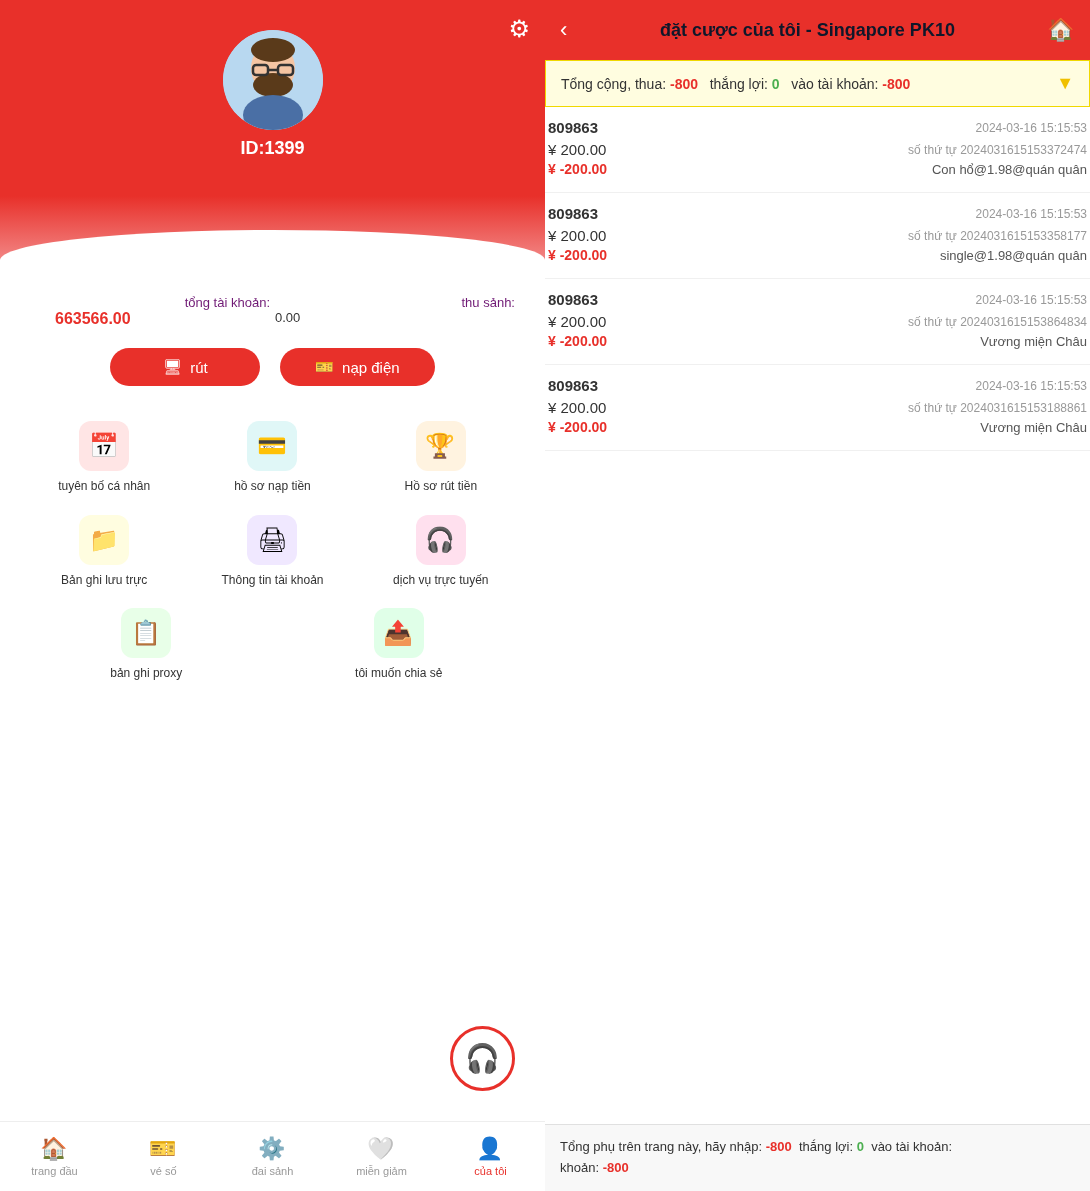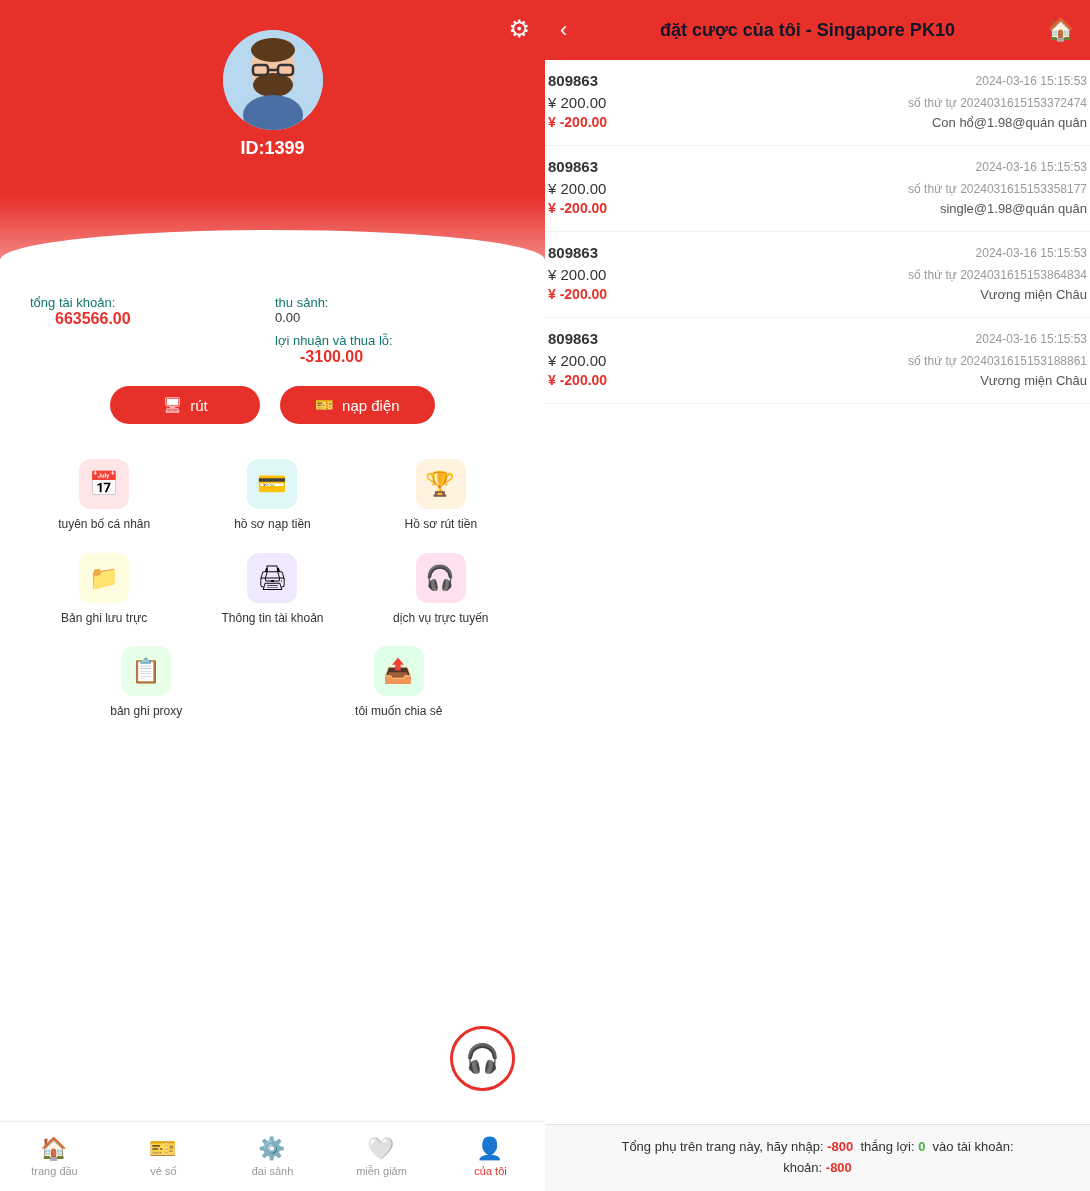--- a/index.html
+++ b/index.html
@@ -68,21 +68,21 @@
 
     .account-info {
       padding: 15px 30px;
       display: grid;
       grid-template-columns: 1fr 1fr;
       gap: 5px;
       font-size: 13px;
       color: #333;
     }
 
-    .account-info .label { color: #0f766e; }
+    .account-info .label { color: #701a75; text-align: right; }
     .account-info .value { color: #e8302a; font-weight: bold; font-size: 16px; margin-left: 25px; }
     .account-info .value-dark { color: #333; }
 
     .btn-row {
       display: flex;
       gap: 20px;
       padding: 5px 30px 15px;
       justify-content: center;
     }
 
@@ -307,21 +307,21 @@
       color: #555;
     }
 
     .bottom-summary {
       background: #f8f8f8;
       border-top: 1px solid #e0e0e0;
       padding: 12px 15px;
       font-size: 13px;
       color: #333;
       line-height: 1.6;
-      text-align: center;
+      text-align: left;
     }
   </style>
 </head>
 <body>
 
 <div class="left-panel">
   <div class="left-header">
     <div class="gear-btn">⚙</div>
     <div class="avatar-circle">
       <svg class="avatar-svg" viewBox="0 0 100 100" xmlns="http://www.w3.org/2000/svg">
@@ -345,24 +345,20 @@
   </div>
 
   <div class="account-info">
     <div>
       <div class="label">tổng tài khoản:</div>
       <div class="value">663566.00</div>
     </div>
     <div>
       <div class="label">thu sảnh:</div>
       <div class="value-dark">0.00</div>
-    </div>
-    <div style="grid-column: 2;">
-      <div class="label">lợi nhuận và thua lỗ:</div>
-      <div class="value">-3100.00</div>
     </div>
   </div>
 
   <div class="btn-row">
     <button class="red-btn">
       <span>🖥</span>
       <span>rút</span>
     </button>
     <button class="red-btn">
       <span>🎫</span>
@@ -436,20 +432,33 @@
   </div>
 </div>
 
 <div class="right-panel">
   <div class="right-header">
     <span class="back-btn">‹</span>
     <span class="right-title">đặt cược của tôi - Singapore PK10</span>
     <span class="home-btn">🏠</span>
   </div>
 
+  <div class="summary-bar">
+    <span>
+      <span>Tổng cộng, thua:</span>
+      <span class="value-red">-800</span>
+      &nbsp;
+      <span>thắng lợi:</span>
+      <span class="value-green">0</span>
+      &nbsp;
+      <span>vào tài khoản:</span>
+      <span class="value-red">-800</span>
+    </span>
+    <span class="chevron-down">▼</span>
+  </div>
 
   <div class="bets-container" id="bets-list">
 
   <div class="bet-record">
     <div class="bet-header">
       <span class="bet-id">809863</span>
       <span class="bet-time">2024-03-16 15:15:53</span>
     </div>
     <div class="bet-row">
       <span class="bet-amount">¥ 200.00</span>

